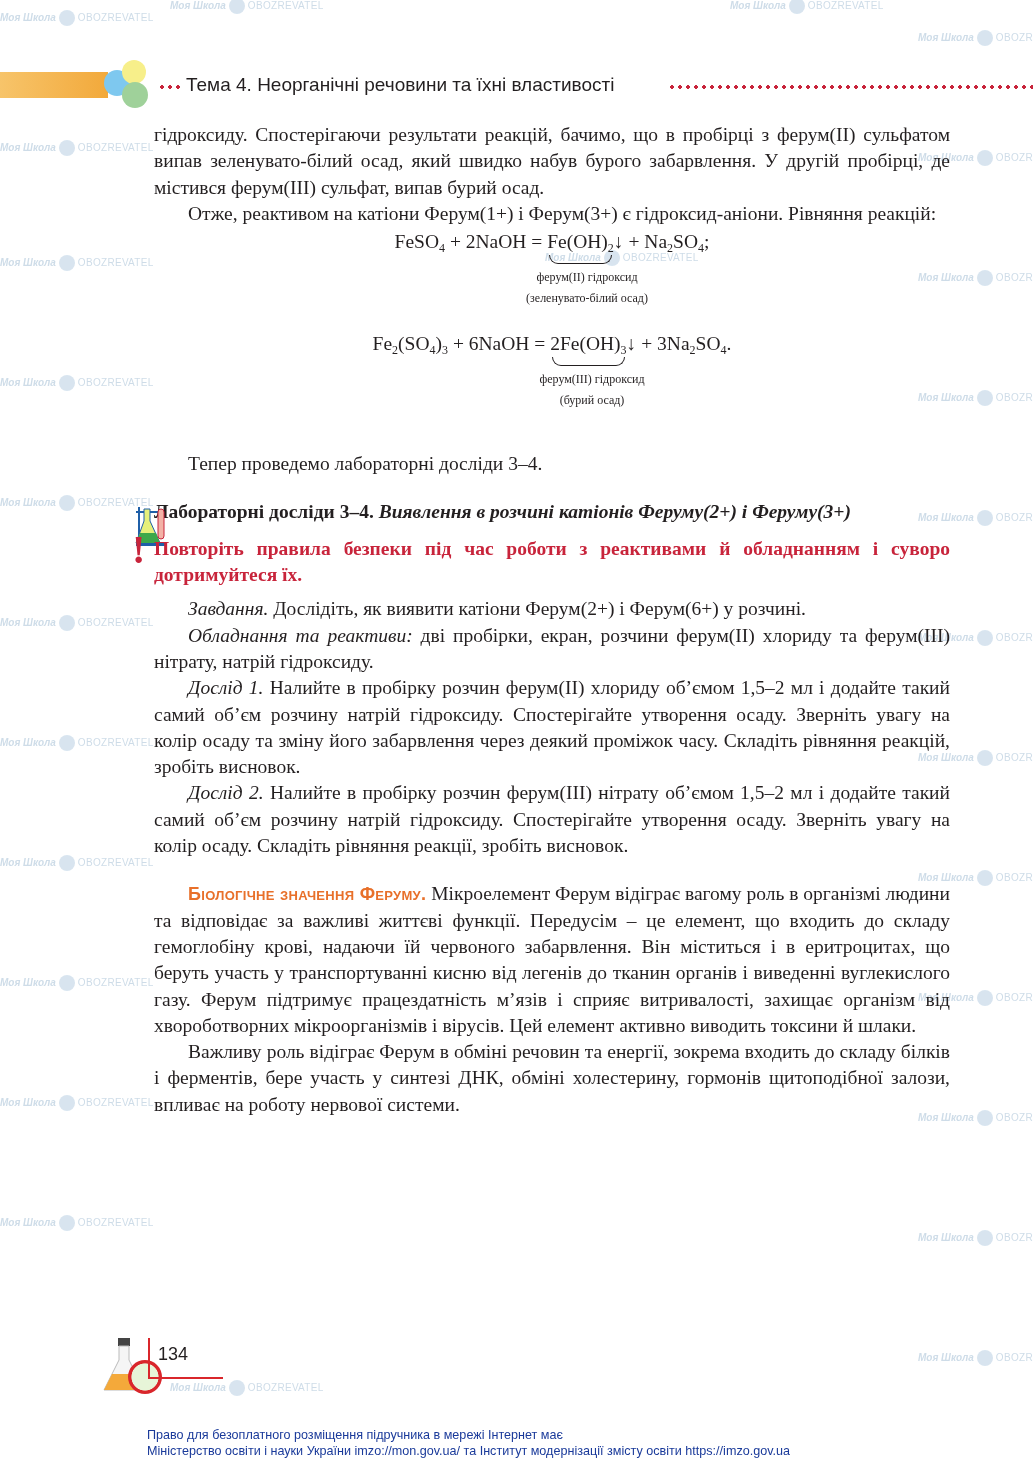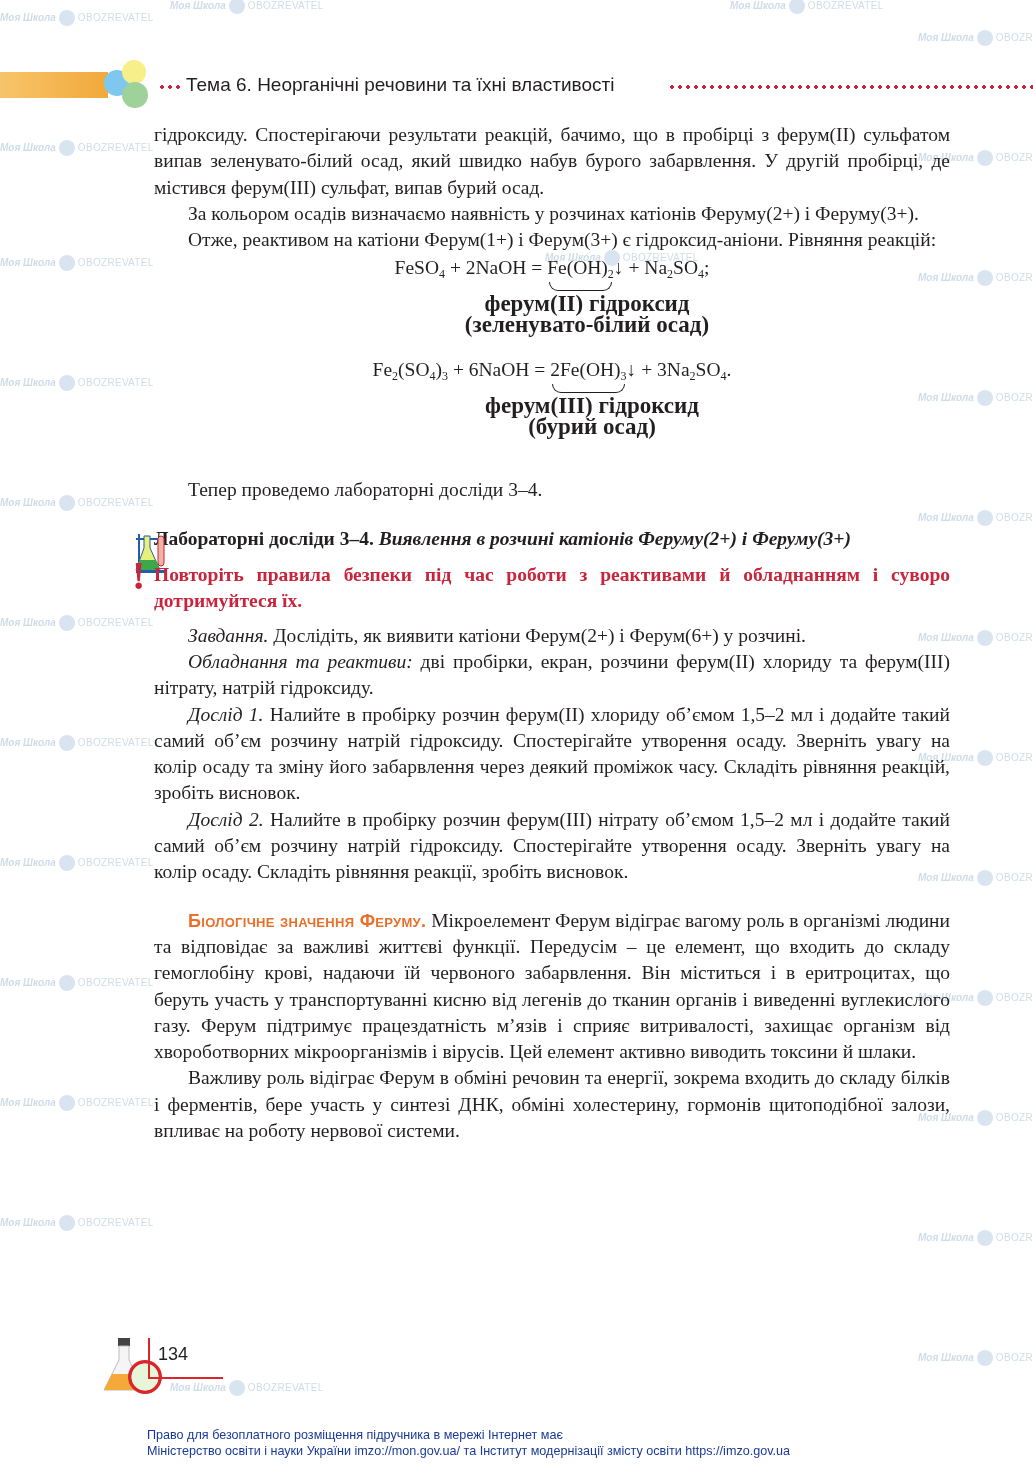--- a/index.html
+++ b/index.html
@@ -35,21 +35,21 @@
 
   
   .page { position:absolute; left:154px; top:122px; width:796px; font-size:19.5px; line-height:26.3px; }
   p { margin:0; text-align:justify; }
   .ind { text-indent:34px; }
   .eq { text-align:center; position:relative; }
   sub { font-size:12px; vertical-align:-4px; line-height:0; }
   .brace { display:inline-block; position:relative; }
   .brace:after { content:""; position:absolute; left:2px; right:2px; bottom:-9px; height:8px;
     border:1.4px solid #231f20; border-top:none; border-radius:0 0 10px 10px; }
-  .caption { text-align:center; font-size:23px; line-height:21px;font-weight:bold; }
+  .caption { text-align:center; font-size:12px; line-height:21px; }
   .lab-title { font-weight:bold; }
   .lab-title i { }
   .warn { color:#c8243b; font-weight:bold; }
   .orange { color:#e8702a; font-family:"Liberation Sans", sans-serif; font-weight:bold;
     font-variant:small-caps; font-size:18px; letter-spacing:0.3px; }
   em { font-style:italic; }
 
   
   .pagenum { position:absolute; left:158px; top:1344px; font-family:"Liberation Sans", sans-serif; font-size:18px; color:#231f20; }
   .footer-line-h { position:absolute; left:148px; top:1377px; width:75px; height:2px; background:#d9262b; }
@@ -94,27 +94,26 @@
 </div>
 
 <div class="header">
   <div class="header-bar"></div>
   <div class="atom">
     <div class="b1"></div>
       <div class="b2"></div>
       <div class="b3"></div>
   </div>
   <div class="dots" style="left:158px;width:24px"></div>
-  <div class="header-title">Тема 6. Неорганічні речовини та їхні властивості</div>
+  <div class="header-title">Тема 4. Неорганічні речовини та їхні властивості</div>
   <div class="dots" style="left:668px;width:365px"></div>
 </div>
 
 <div class="page">
   <p>гідроксиду. Спостерігаючи результати реакцій, бачимо, що в пробірці з ферум(II) сульфатом випав зеленувато-білий осад, який швидко набув бурого забарвлення. У другій пробірці, де містився ферум(III) сульфат, випав бурий осад.</p>
-  <p class="ind">За кольором осадів визначаємо наявність у розчинах катіонів Феруму(2+) і Феруму(3+).</p>
   <p class="ind">Отже, реактивом на катіони Ферум(1+) і Ферум(3+) є гідроксид-аніони. Рівняння реакцій:</p>
 
   <div class="eq" style="margin-top:2px;height:26px">
     <span>FeSO</span><sub>4</sub><span style="white-space:pre"> + 2NaOH = </span><span class="brace"><span>Fe(OH)</span><sub>2</sub></span><span>↓</span><span style="white-space:pre"> + Na</span><sub>2</sub><span>SO</span><sub>4</sub><span>;</span>
   </div>
   <div class="caption" style="margin-top:12px;margin-left:70px">
     <div>ферум(II) гідроксид</div>
     <div>(зеленувато-білий осад)</div>
   </div>
 

